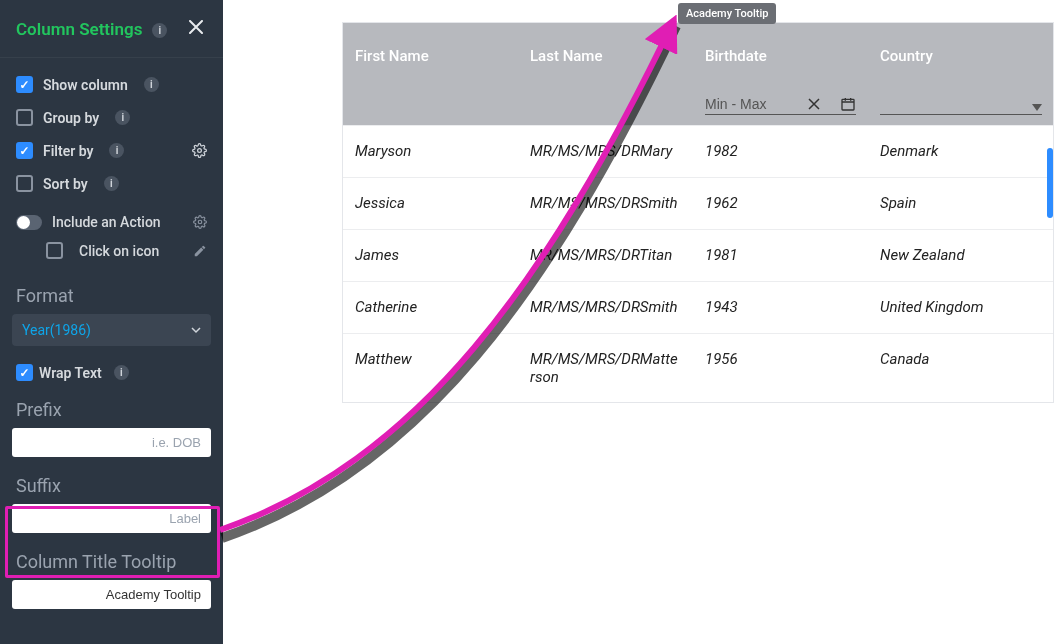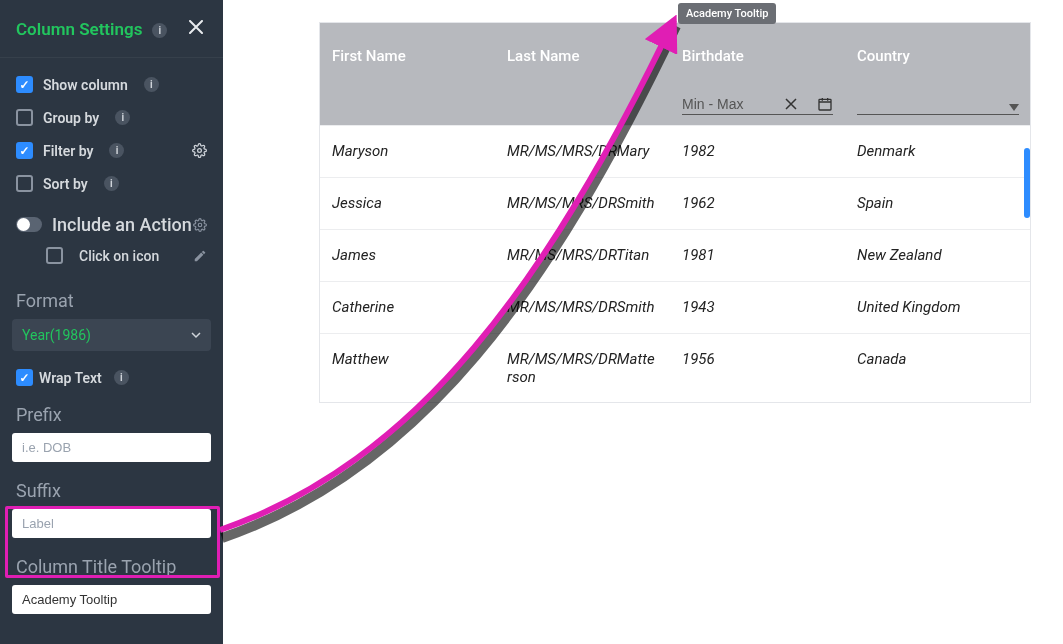--- a/index.html
+++ b/index.html
@@ -91,21 +91,21 @@
     }
     .gear {
       position: absolute;
       right: 0;
     }
     .include-row{
       display:flex;
       align-items:center;
       gap:10px;
       padding: 14px 0 6px 0;
-      font-size:18px;
+      font-size:14px;
       font-weight:500;
       position:relative;
     }
     .toggle {
       width: 26px;
       height: 15px;
       background: #5a6472;
       border-radius: 10px;
       position: relative;
       flex-shrink: 0;
@@ -134,21 +134,21 @@
       color: #9aa3af;
       padding: 4px 16px 4px 16px;
       margin-top: 4px;
     }
     .select {
       margin: 4px 12px 8px 12px;
       background: #3b4552;
       border-radius: 4px;
       padding: 8px 10px;
       font-size: 14px;
-      color: #22c55e;
+      color: #0ea5e9;
       display: flex;
       justify-content: space-between;
       align-items: center;
       cursor: pointer;
     }
     .wrap-row {
       padding: 10px 16px;
       display: flex;
       align-items: center;
       gap: 6px;
@@ -158,36 +158,37 @@
     .input {
       margin: 4px 12px 10px 12px;
       background: #fff;
       border: none;
       border-radius: 3px;
       padding: 7px 10px;
       font-size: 13px;
       color: #333;
       width: calc(100% - 24px);
       outline: none;
+      text-align: right;
     }
     .input::placeholder {
       color: #9aa3af;
     }
     .fg-section { margin-top: 4px; }
     .hl-box {
       position: absolute;
       border: 3px solid #e01eb4;
       border-radius: 2px;
       pointer-events: none;
     }
 
     
     .table-wrap {
       position: absolute;
-      left: 319px;
+      left: 342px;
       top: 22px;
       width: 712px;
       border: 1px solid #e4e6ea;
     }
     .thead {
       display: grid;
       grid-template-columns: 175px 175px 175px 186px;
       background: #b7b9be;
       color: #fff;
       height: 102px;

